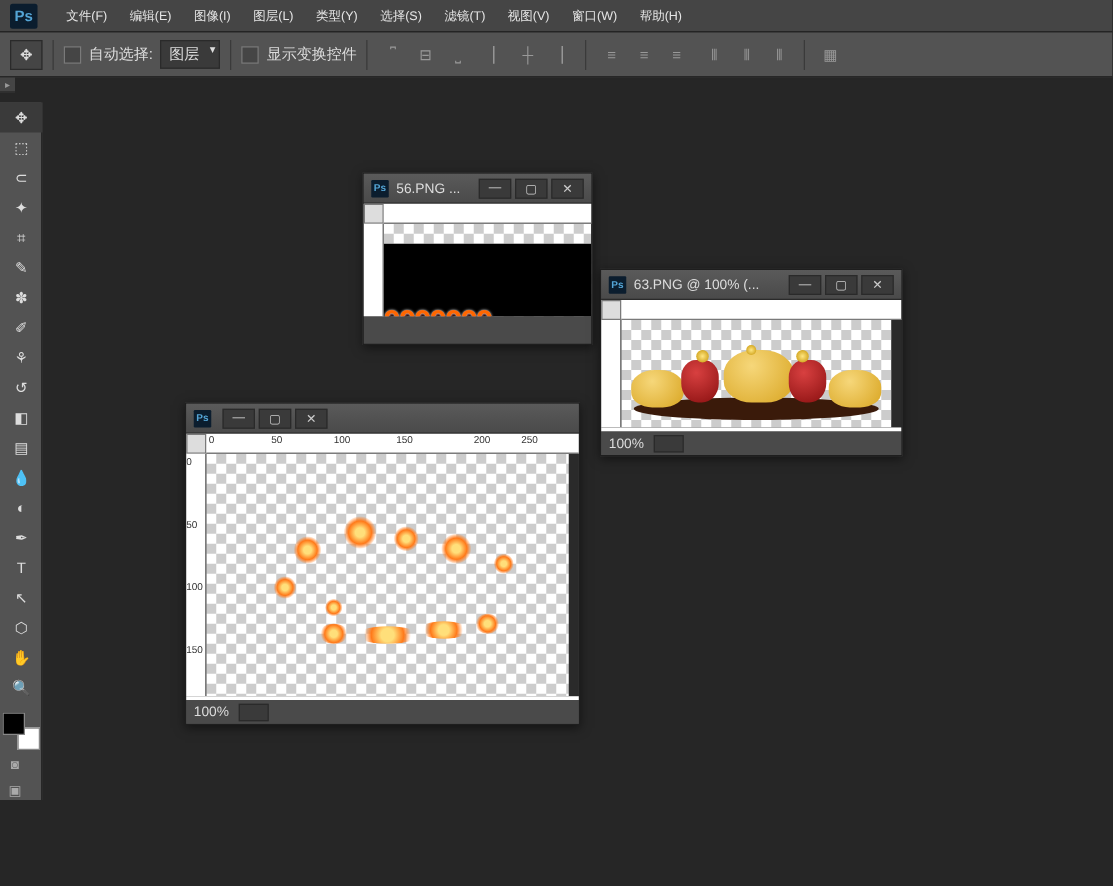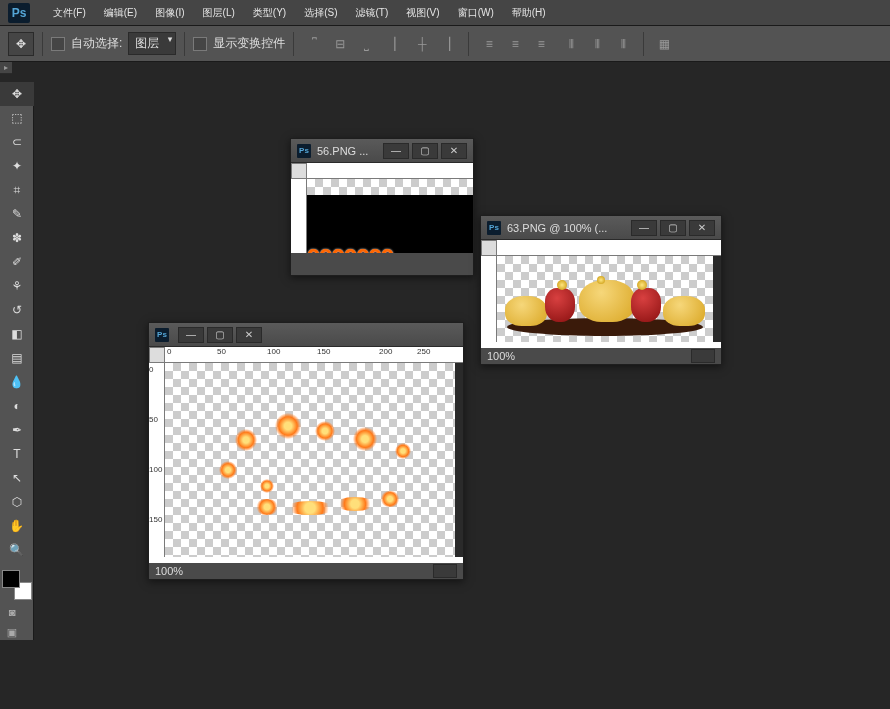--- a/index.html
+++ b/index.html
@@ -36,21 +36,21 @@
 .titlebar { height: 24px; background: linear-gradient(#5a5a5a,#4a4a4a); display: flex; align-items: center; padding: 0 6px; border-bottom: 1px solid #2a2a2a; }
 .titlebar-icon { width: 14px; height: 14px; background: #0b1d2e; color: #54a5d6; display: flex; align-items: center; justify-content: center; font-size: 8px; font-weight: bold; border-radius: 1px; margin-right: 6px; }
 .titlebar-text { flex: 1; color: #ddd; font-size: 11px; white-space: nowrap; overflow: hidden; }
 .win-btn { width: 26px; height: 16px; background: #3a3a3a; border: 1px solid #2a2a2a; margin-left: 3px; display: flex; align-items: center; justify-content: center; color: #ccc; font-size: 10px; cursor: pointer; }
 .ruler-h { height: 16px; background: #fff; border-bottom: 1px solid #7a7a7a; position: relative; margin-left: 16px; overflow: hidden; font-size: 8px; color: #333; }
 .ruler-corner { position: absolute; left: 0; top: 24px; width: 16px; height: 16px; background: #ddd; border: 1px solid #7a7a7a; }
 .ruler-v { position: absolute; left: 0; top: 40px; bottom: 22px; width: 16px; background: #fff; border-right: 1px solid #7a7a7a; font-size: 8px; color: #333; overflow: hidden; }
 .ruler-mark { position: absolute; font-size: 8px; }
 .canvas-area { position: absolute; left: 16px; top: 40px; right: 0; bottom: 22px; background: #2a2a2a; display: flex; align-items: flex-start; justify-content: flex-start; overflow: hidden; }
 .canvas { background-image: repeating-conic-gradient(#ccc 0 25%, #fff 0 50%); background-size: 16px 16px; position: relative; }
-.statusbar { position: absolute; left: 0; bottom: 0; right: 0; height: 22px; background: #4a4a4a; border-top: 6px solid #ffffff; display: flex; align-items: center; padding: 0 6px; gap: 8px; justify-content: space-between; }
+.statusbar { position: absolute; left: 0; bottom: 0; right: 0; height: 22px; background: #4a4a4a; border-top: 3px solid #ffffff; display: flex; align-items: center; padding: 0 6px; gap: 8px; }
 .zoom-text { color: #ddd; font-size: 11px; }
 .status-icon { width: 24px; height: 14px; background: #3a3a3a; border: 1px solid #2a2a2a; }
 
 
 .c75-bg { background: #000; width: 100%; height: 60px; position: absolute; top: 16px; }
 .nines-text { position: absolute; top: 38px; width: 100%; text-align: left; font-weight: 900; font-size: 24px; color: #ff6600; text-shadow: 0 0 2px #fff, 1px 1px 0 #300; letter-spacing: -1px; font-family: Arial Black, sans-serif; margin-top: 27px; }
 
 .pigs { position: relative; width: 100%; height: 100%; }
 .pig { position: absolute; background: radial-gradient(circle at 40% 30%, #f6d77a, #d9a521); border-radius: 45% 45% 40% 40%; }
 .bag { position: absolute; background: radial-gradient(circle at 40% 30%, #d84040, #8a1010); border-radius: 40% 40% 45% 45%; }

